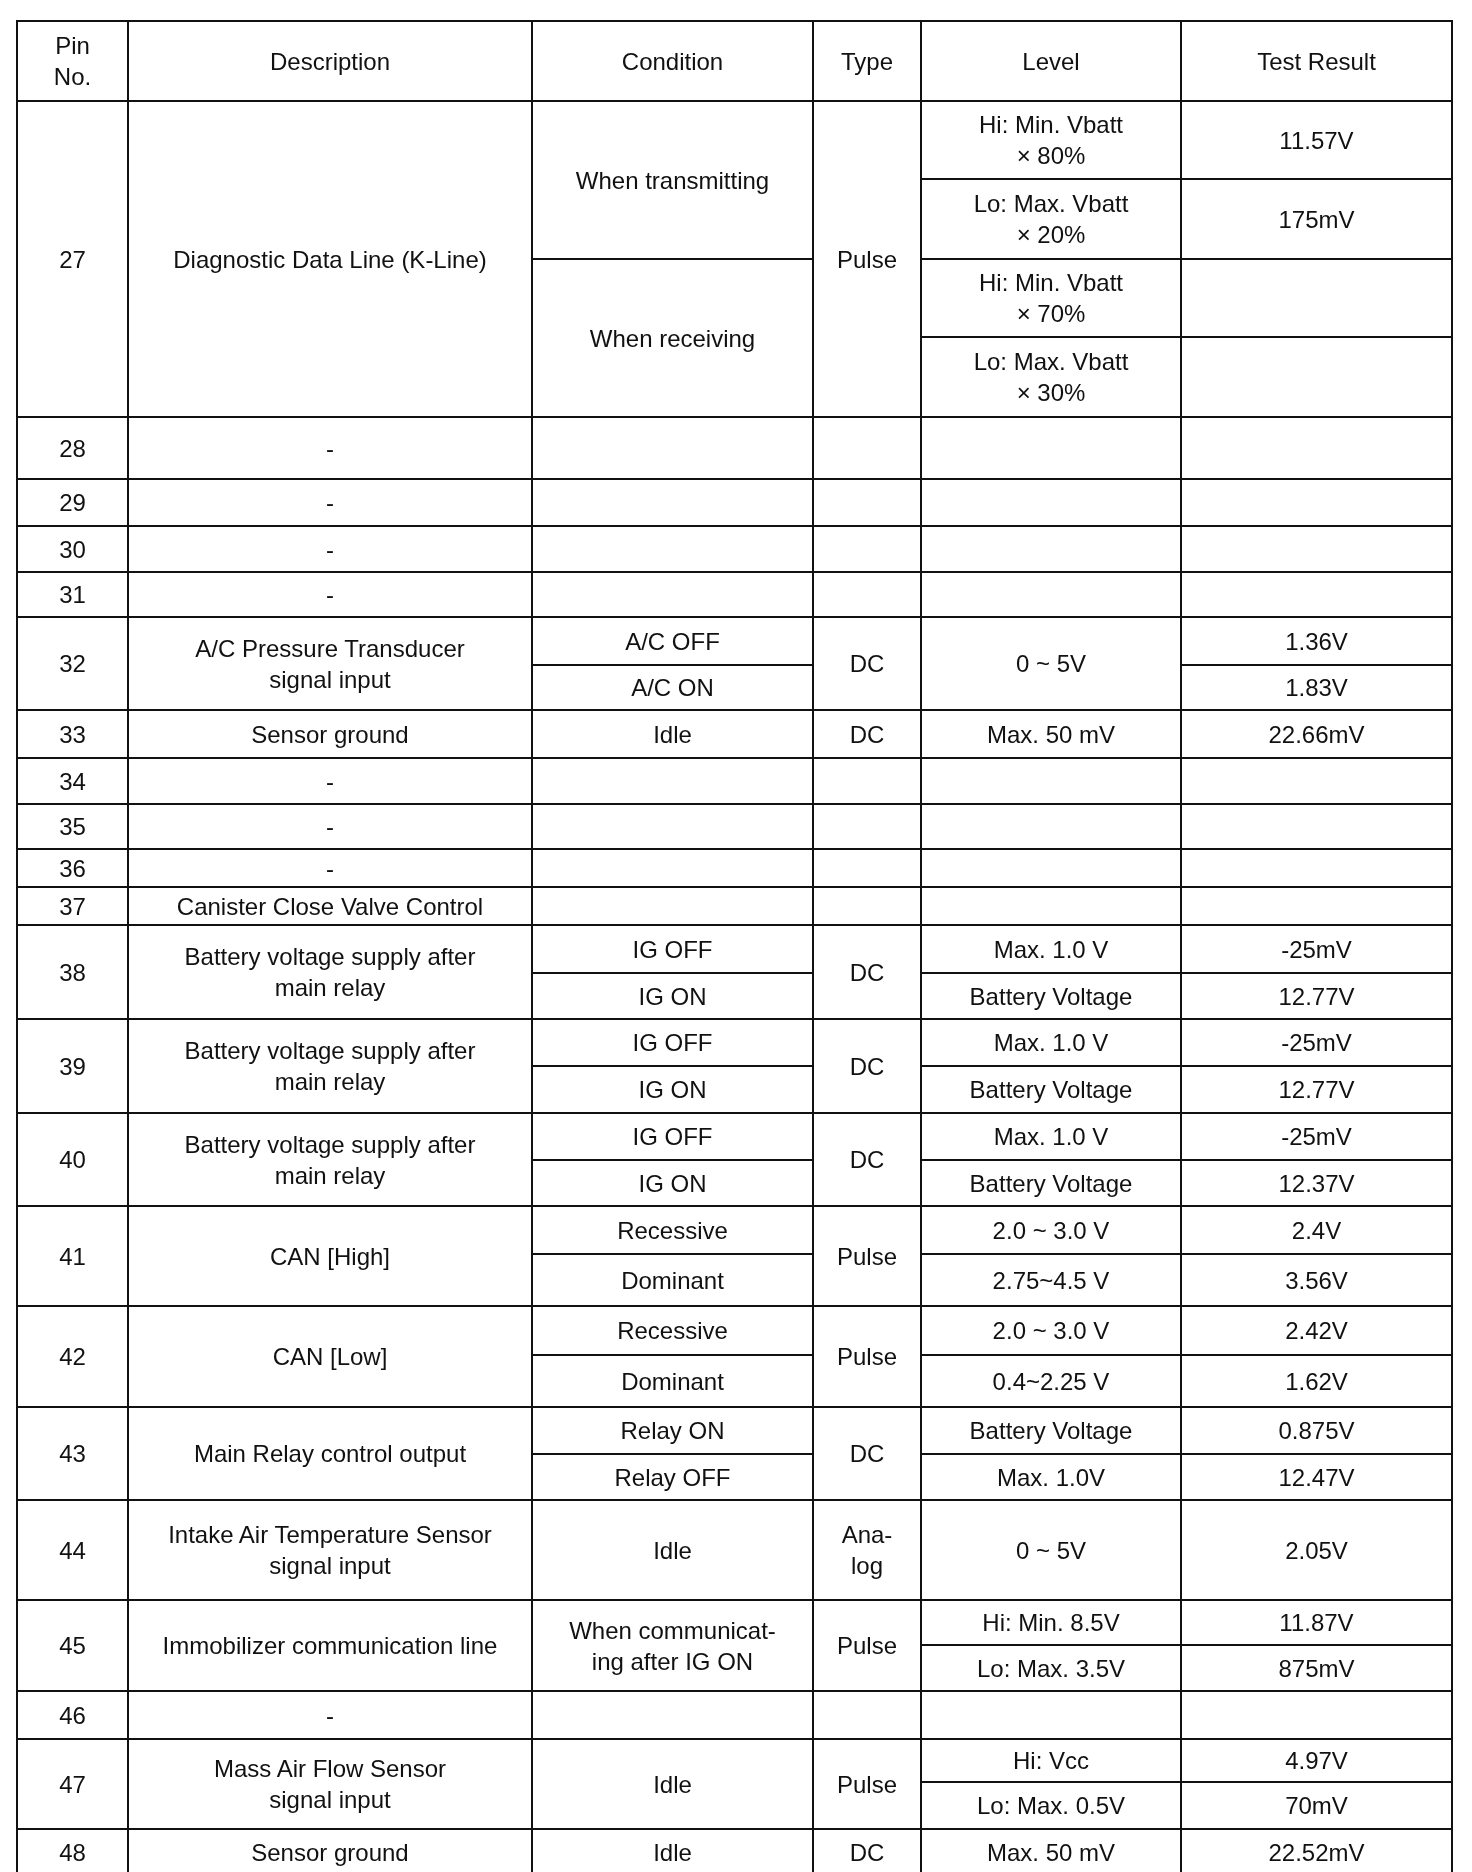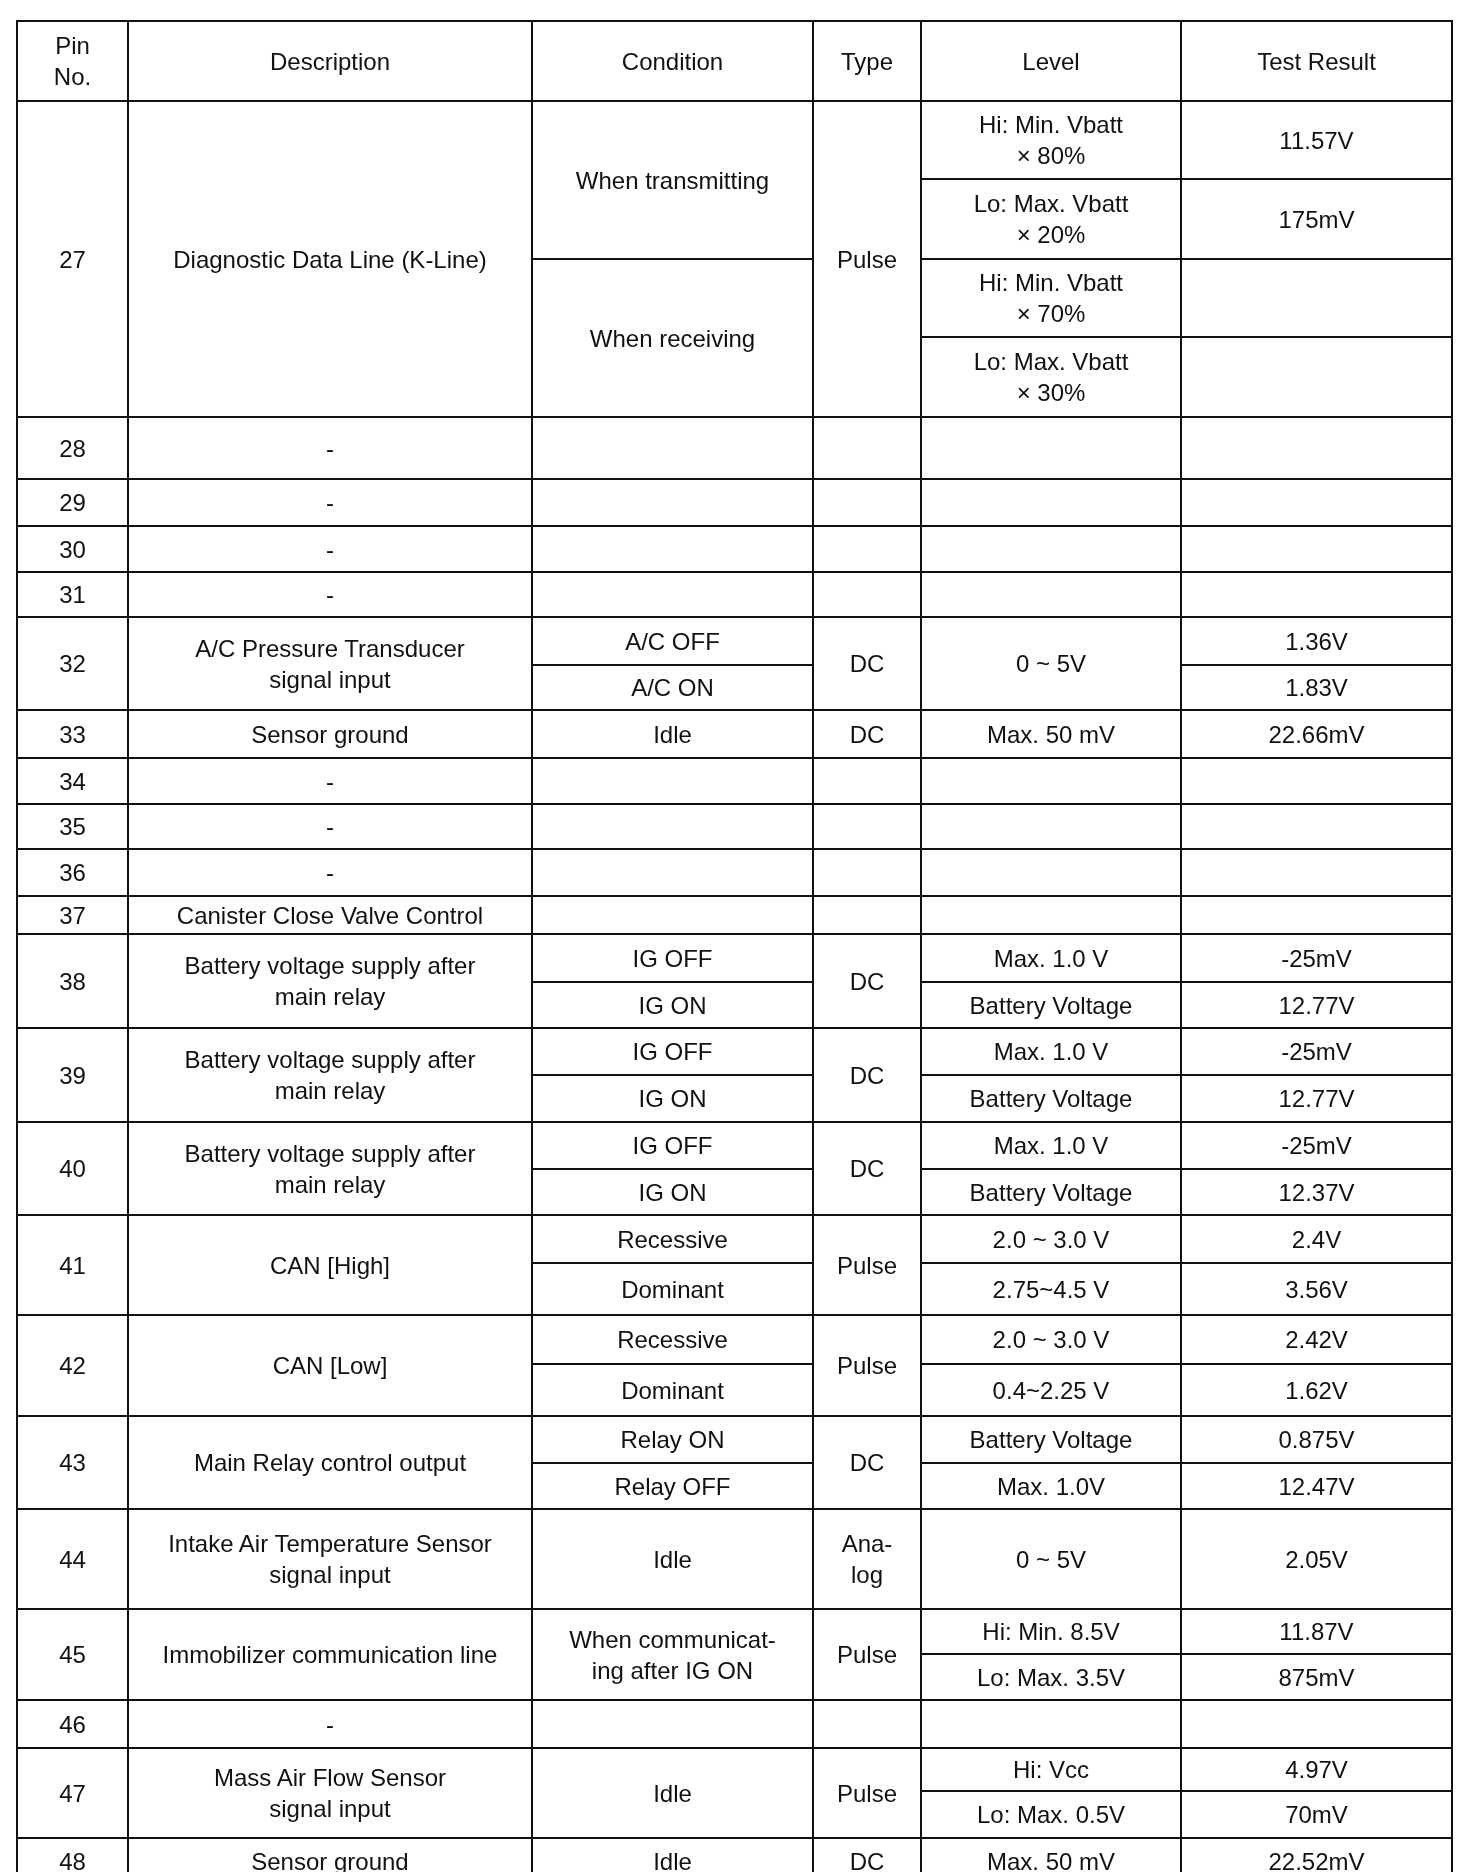--- a/index.html
+++ b/index.html
@@ -141,21 +141,21 @@
         <td></td>
     </tr>
     <tr style="height:45px">
       <td>35</td>
       <td>-</td>
       <td></td>
         <td></td>
         <td></td>
         <td></td>
     </tr>
-    <tr style="height:47px">
+    <tr style="height:38px">
       <td>36</td>
       <td>-</td>
       <td></td>
         <td></td>
         <td></td>
         <td></td>
     </tr>
 
     <tr style="height:38px">
       <td>37</td>

